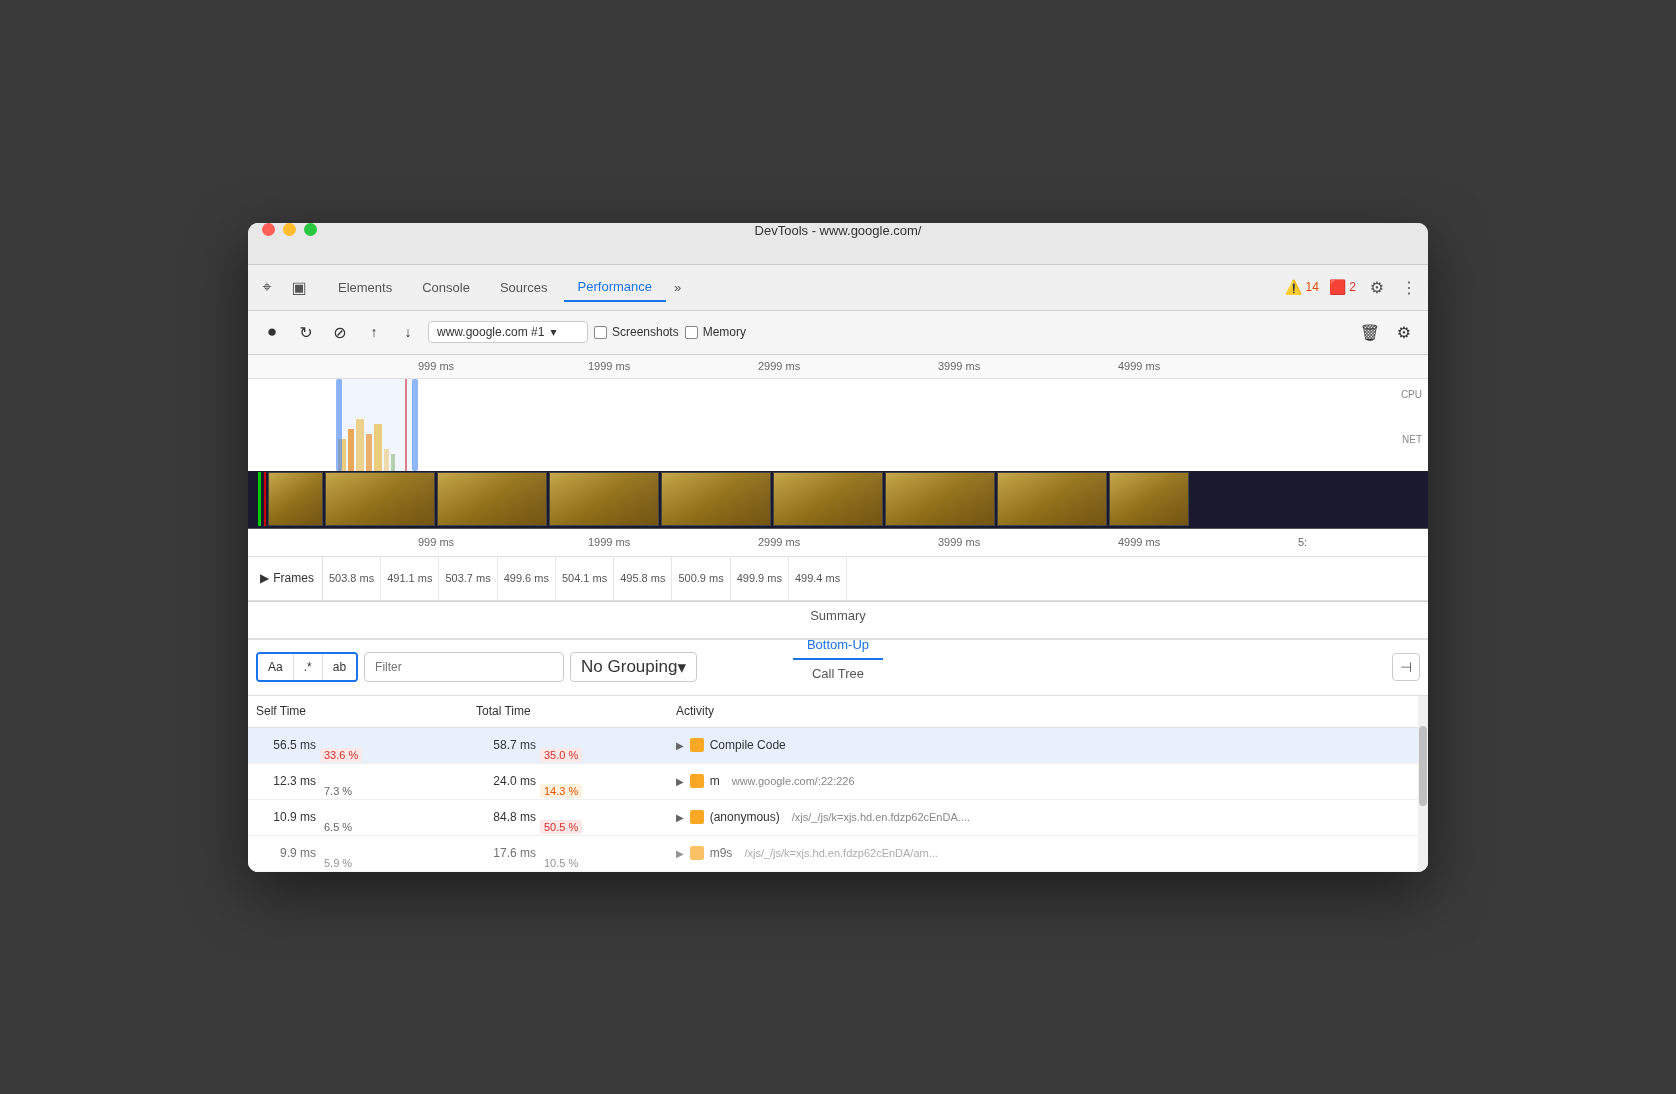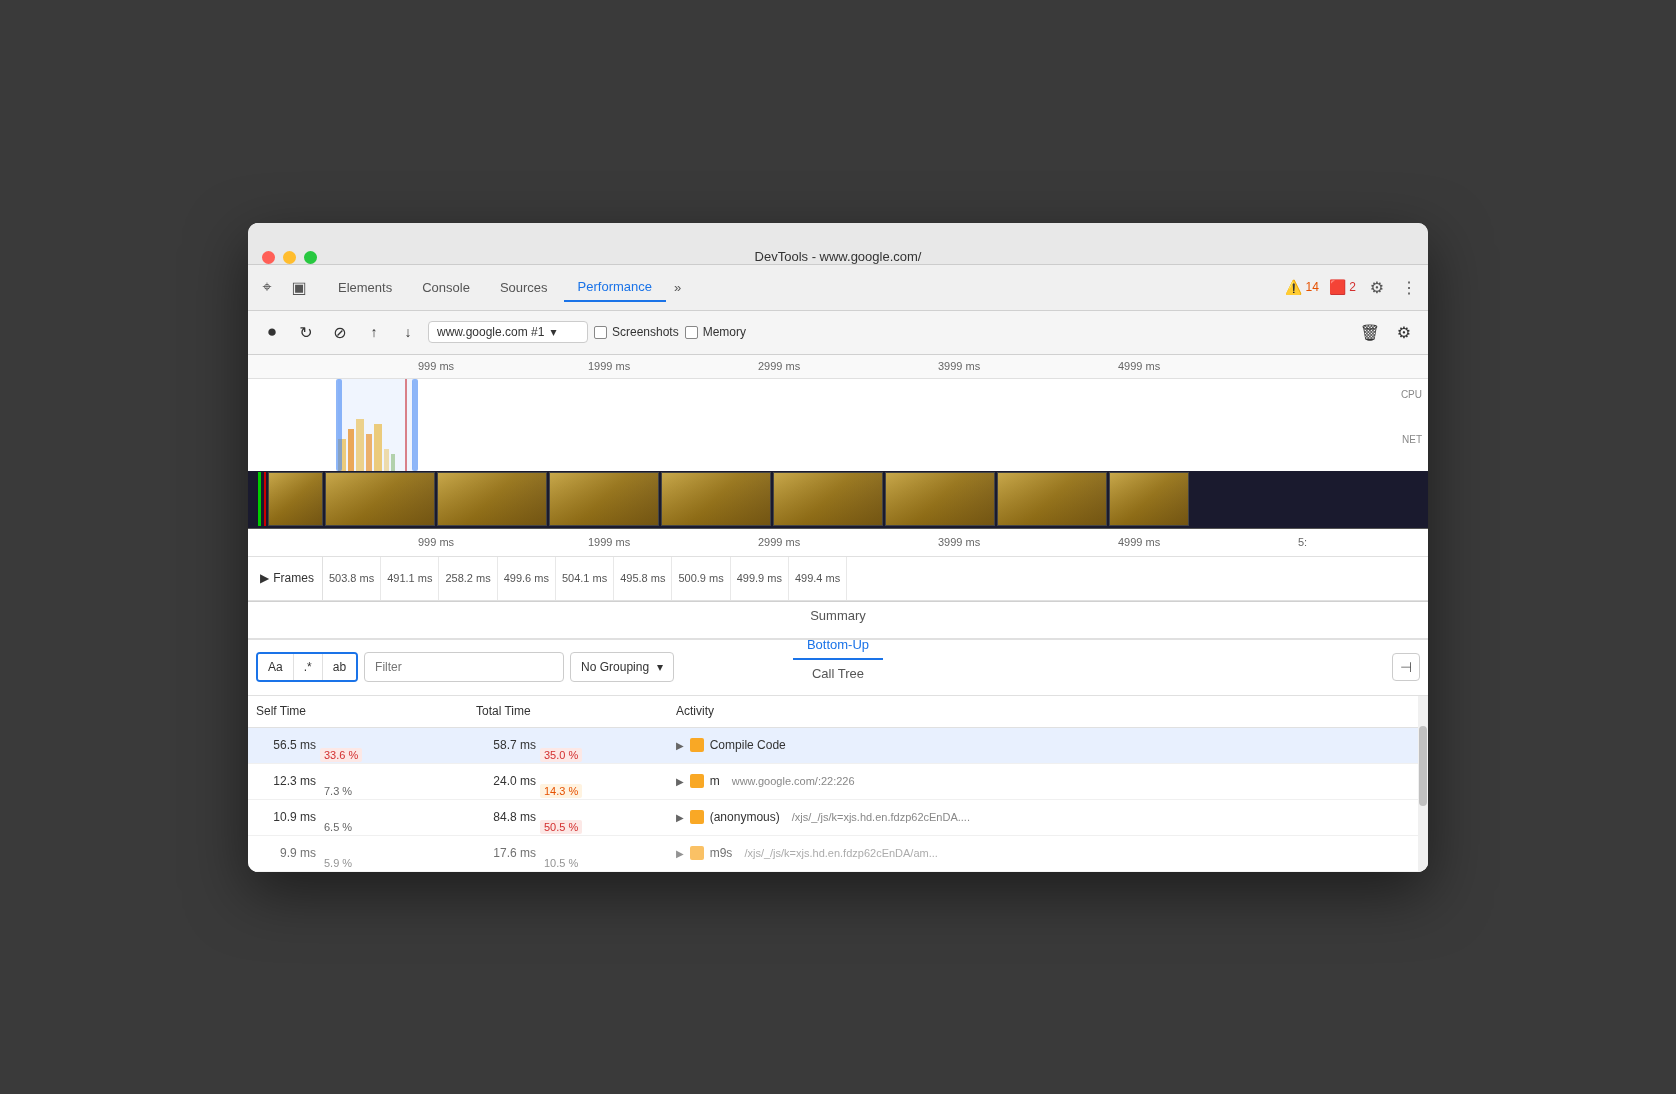--- a/index.html
+++ b/index.html
@@ -15,21 +15,21 @@
       width: 1180px;
       background: #f0f0f0;
       border-radius: 10px;
       overflow: hidden;
       box-shadow: 0 20px 60px rgba(0,0,0,0.5);
     }
     .title-bar {
       background: #e8e8e8;
       height: 42px;
       display: flex;
-      align-items: flex-end;
+      align-items: flex-start;
       justify-content: center;
       position: relative;
       border-bottom: 1px solid #ccc;
     }
     .title-bar-buttons {
       position: absolute;
       left: 14px;
       display: flex;
       gap: 8px;
     }
@@ -313,24 +313,23 @@
       color: #333;
       outline: none;
       max-width: 200px;
     }
     .grouping-select {
       display: flex; align-items: center;
       border: 1px solid #ccc;
       border-radius: 4px;
       padding: 0 10px;
       height: 30px;
-      font-size: 12px;
+      font-size: 17px;
       color: #333;
       cursor: pointer;
-      gap: 8px;
       background: white;
     }
     .filter-row-right { margin-left: auto; }
     .panel-toggle {
       width: 28px; height: 28px;
       border: 1px solid #ccc;
       border-radius: 4px;
       display: flex; align-items: center; justify-content: center;
       cursor: pointer;
       font-size: 14px; color: #555;
@@ -513,21 +512,21 @@
     </div>
 
 
     <div class="frames-row">
       <div class="frames-toggle">
         <span>▶</span>
         <span>Frames</span>
       </div>
       <div class="frame-time">503.8 ms</div>
       <div class="frame-time">491.1 ms</div>
-      <div class="frame-time">258.2 ms</div>
+      <div class="frame-time">503.7 ms</div>
       <div class="frame-time">499.6 ms</div>
       <div class="frame-time">504.1 ms</div>
       <div class="frame-time">495.8 ms</div>
       <div class="frame-time">500.9 ms</div>
       <div class="frame-time">499.9 ms</div>
       <div class="frame-time">499.4 ms</div>
     </div>
   </div>
 
   <div>

